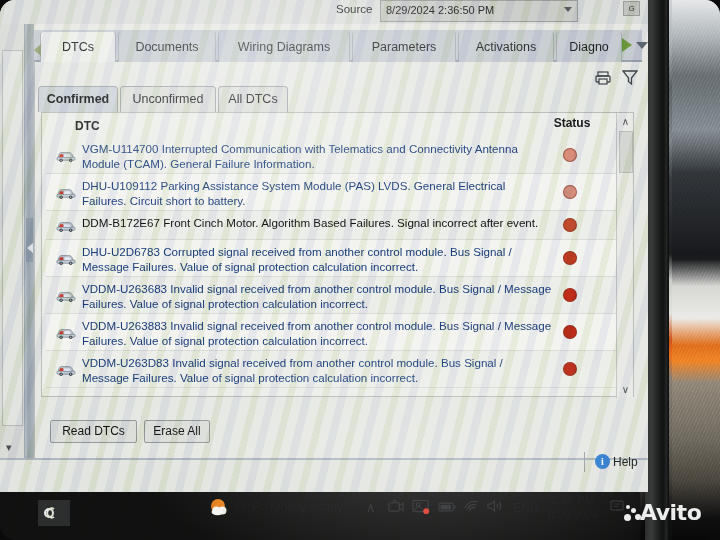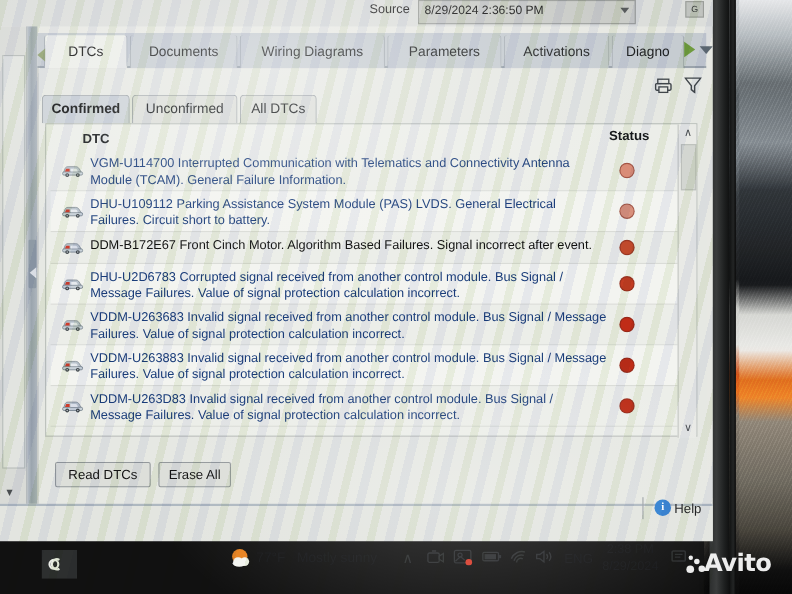--- a/index.html
+++ b/index.html
@@ -3,21 +3,21 @@
 <meta charset="utf-8">
 <style>
   * { box-sizing: border-box; margin: 0; padding: 0; }
   html, body {
     width: 720px; height: 540px; overflow: hidden;
     font-family: "Liberation Sans", sans-serif;
     background: #0a0a0a;
   }
 
   
-  #scene { position: relative; width: 720px; height: 540px; overflow: hidden; background:#111; }
+  #scene { position: relative; width: 720px; height: 540px; overflow: hidden; background:#111;border-radius:15px; }
 
   
   .car-bg {
     position:absolute; left:640px; top:0; width:80px; height:540px;
     background:
       linear-gradient(180deg,#cfd3d6 0%,#aeb4b8 8%,#5d6468 16%,#7e868c 26%,#3a3f43 33%,
                       #2a2d30 40%,#1b1d1f 47%,#cfd0cc 52%,#e2e3df 58%,#d0541a 63%,#e8721f 66%,
                       #8a8174 70%,#6f6a60 80%,#4a463f 88%,#121212 95%,#0b0b0b 100%);
   }
   .car-bg2 {

